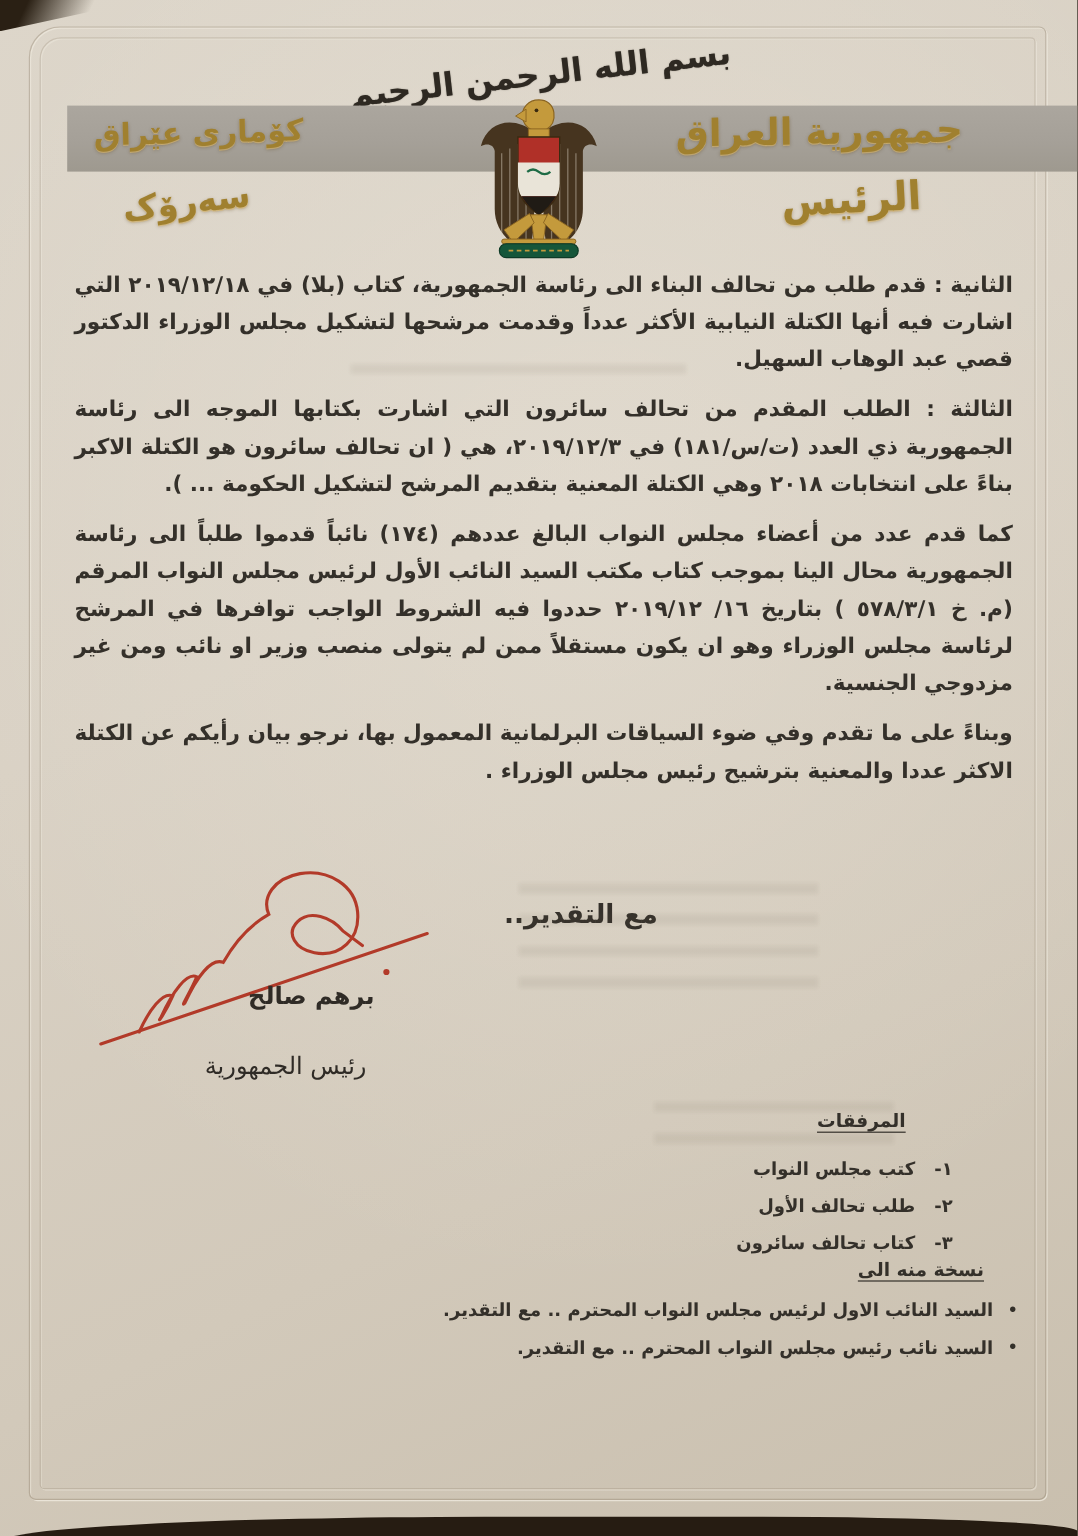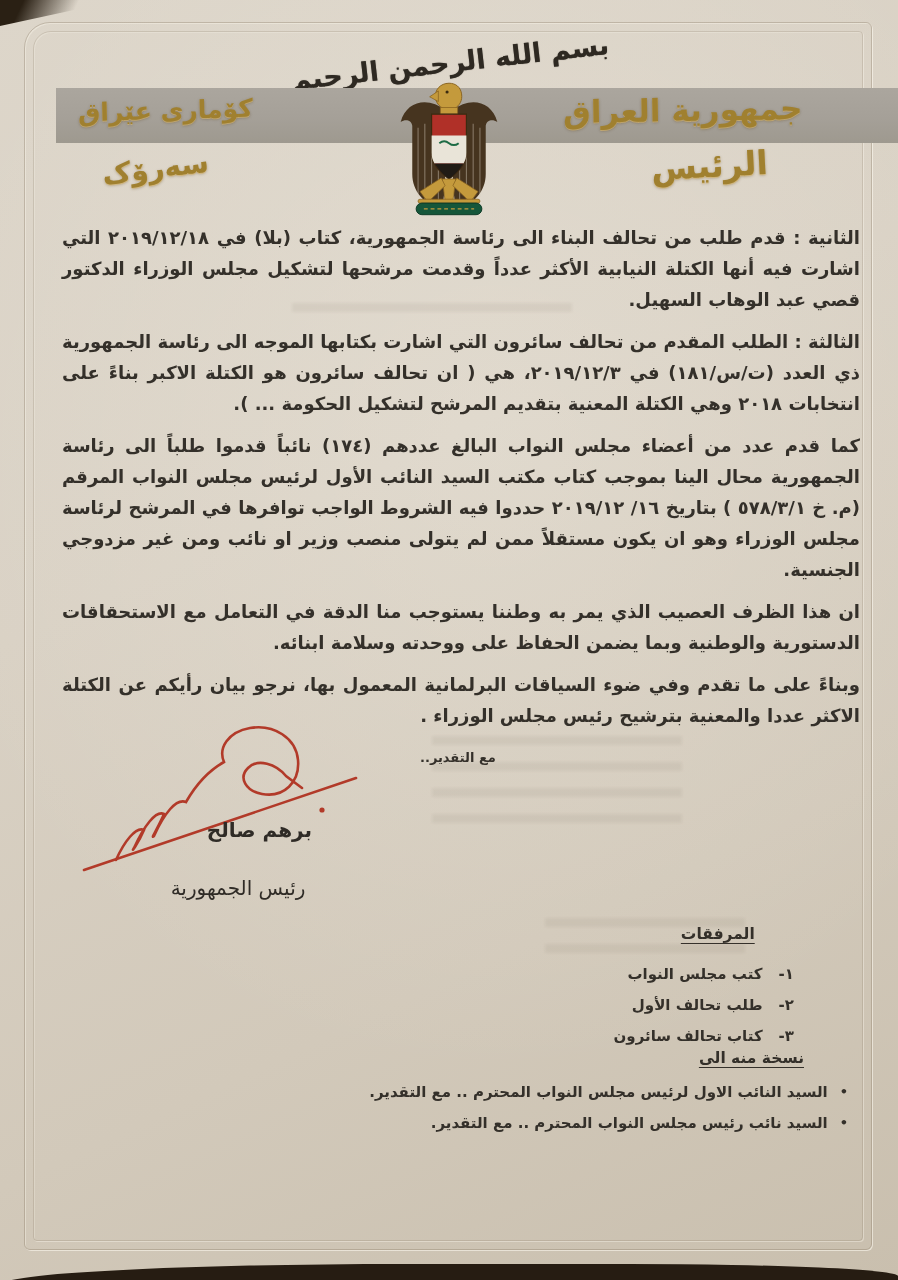--- a/index.html
+++ b/index.html
@@ -56,45 +56,45 @@
   .president-ar { position:absolute; right:130px; top:146px; font-size:33px; transform:rotate(-3deg); }
   .president-ku { position:absolute; left:102px; top:152px; font-size:28px; transform:rotate(-7deg); letter-spacing:2px; }
   .emblem { position:absolute; left:391px; top:78px; }
 
   
   .body-text {
     position:absolute; top:222px; right:38px; left:62px;
     direction:rtl; text-align:justify;
     font-size:18px; font-weight:700; color:#34302a; line-height:31px;
   }
-  .body-text p { margin:0 0 11px 0; }
+  .body-text p { margin:0 16px 11px 0; }
 
   .closing {
     position:absolute; left:420px; top:750px;
-    font-size:13px; font-weight:700; color:#34302a; white-space:nowrap;
+    font-size:22px; font-weight:700; color:#34302a; white-space:nowrap;
   }
   .signature-svg { position:absolute; left:58px; top:718px; }
   .sig-name {
     position:absolute; left:178px; top:818px; width:134px; 
     font-size:20px; font-weight:700; color:#2f2b26; white-space:nowrap;
   }
   .sig-title {
     position:absolute; left:160px; top:876px; width:156px; text-align:center;
     font-size:20px; font-weight:400; color:#2f2b26; white-space:nowrap;
   }
 
   
   .attachments { position:absolute; right:76px; top:924px; direction:rtl;text-align:center; }
   .copies      { position:absolute; right:50px; top:1048px; direction:rtl; }
   .sec-title {
     font-size:15.5px; font-weight:700; color:#34302a;
     text-decoration:underline; text-underline-offset:4px; text-decoration-thickness:1.4px;
     display:inline-block;
   }
-  .copies .sec-title { margin-right:44px; }
+  .copies .sec-title { margin-right:28px; }
   .att-list { margin-top:22px; }
   .att-item {
     display:flex; gap:16px; padding-right:28px; margin-bottom:13px;
     font-size:15px; font-weight:700; color:#34302a;
   }
   .copy-list { margin-top:16px; }
   .copy-item {
     display:flex; gap:12px; align-items:baseline; margin-bottom:13px;
     font-size:15px; font-weight:700; color:#34302a;
   }
@@ -164,21 +164,20 @@
 
     <rect x="28" y="124" width="64" height="4" rx="2" fill="#c49a3c" stroke="#8a6420" stroke-width="0.8"></rect>
     <rect x="26" y="128" width="68" height="12" rx="6" fill="#15563a" stroke="#0d3a26" stroke-width="1"></rect>
     <line x1="34" y1="134" x2="86" y2="134" stroke="#c49a3c" stroke-width="1.4" stroke-dasharray="4 3"></line>
   </svg>
 
   <div class="body-text">
     <p>الثانية : قدم طلب من تحالف البناء الى رئاسة الجمهورية، كتاب (بلا) في ٢٠١٩/١٢/١٨ التي اشارت فيه أنها الكتلة النيابية الأكثر عدداً وقدمت مرشحها لتشكيل مجلس الوزراء الدكتور قصي عبد الوهاب السهيل.</p>
     <p>الثالثة : الطلب المقدم من تحالف سائرون التي اشارت بكتابها الموجه الى رئاسة الجمهورية ذي العدد (ت/س/١٨١) في ٢٠١٩/١٢/٣، هي ( ان تحالف سائرون هو الكتلة الاكبر بناءً على انتخابات ٢٠١٨ وهي الكتلة المعنية بتقديم المرشح لتشكيل الحكومة ... ).</p>
     <p>كما قدم عدد من أعضاء مجلس النواب البالغ عددهم (١٧٤) نائباً قدموا طلباً الى رئاسة الجمهورية محال الينا بموجب كتاب مكتب السيد النائب الأول لرئيس مجلس النواب المرقم (م. خ ٥٧٨/٣/١ ) بتاريخ ١٦/ ٢٠١٩/١٢ حددوا فيه الشروط الواجب توافرها في المرشح لرئاسة مجلس الوزراء وهو ان يكون مستقلاً ممن لم يتولى منصب وزير او نائب ومن غير مزدوجي الجنسية.</p>
-    <p>ان هذا الظرف العصيب الذي يمر به وطننا يستوجب منا الدقة في التعامل مع الاستحقاقات الدستورية والوطنية وبما يضمن الحفاظ على ووحدته وسلامة ابنائه.</p>
     <p>وبناءً على ما تقدم وفي ضوء السياقات البرلمانية المعمول بها، نرجو بيان رأيكم عن الكتلة الاكثر عددا والمعنية بترشيح رئيس مجلس الوزراء .</p>
   </div>
 
   <div class="closing">مع التقدير..</div>
 
   <svg class="signature-svg" width="330" height="170" viewBox="0 0 330 170">
     <g stroke="#b23a29" stroke-width="2.6" fill="none" stroke-linecap="round">
       <path d="M58 142 C66 124 78 108 86 112 C80 126 72 136 76 130 C86 108 98 92 106 96 C100 110 92 122 96 118 C106 96 118 80 128 84 C136 70 148 54 166 44 C160 30 170 14 192 10 C216 6 238 20 240 42 C242 64 226 80 204 76 C188 73 180 60 190 50 C200 40 218 46 228 58 L244 70"></path>
       <path d="M298 60 L26 152"></path>
     </g>

